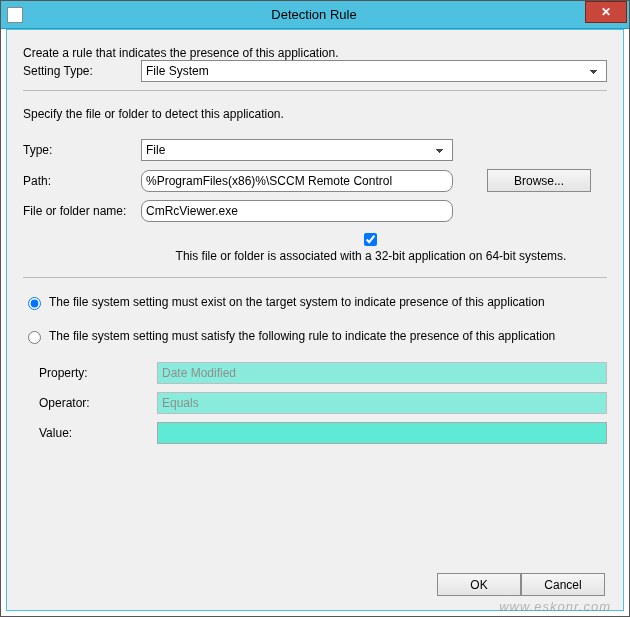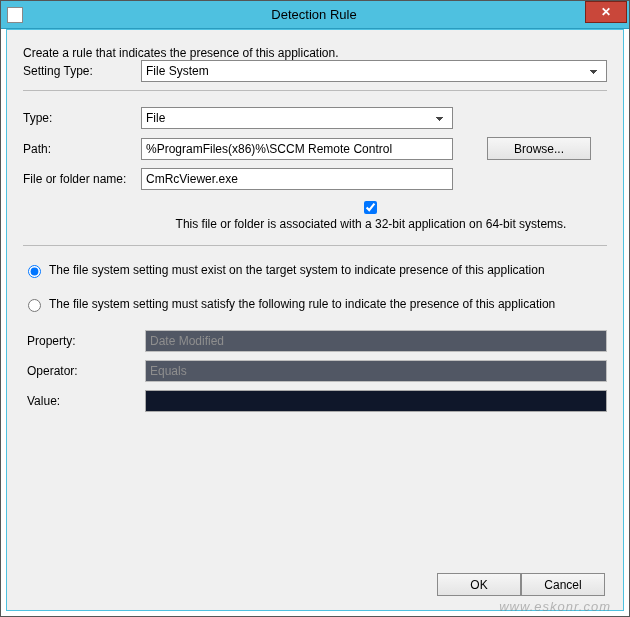--- a/index.html
+++ b/index.html
@@ -75,21 +75,21 @@
     background-image: linear-gradient(45deg, transparent 50%, #444 50%),
                       linear-gradient(135deg, #444 50%, transparent 50%);
     background-position: calc(100% - 12px) 9px, calc(100% - 8px) 9px;
     background-size: 4px 4px, 4px 4px;
     background-repeat: no-repeat;
     padding-right: 20px;
   }
   .select.small { width: 312px; }
   .disabled .select,
   .disabled .text {
-    background: #0f172a;
+    background: #5eead4;
     color: #666;
     border-color: #aaa;
   }
   .hr {
     border: none;
     border-top: 1px solid #bbb;
     margin: 4px 0 16px 0;
   }
   .cb-row {
     display: flex;
@@ -98,21 +98,21 @@
     flex-direction: column;
   }
   .cb-row input { margin-right: 6px; }
   .radio-row {
     display: flex;
     align-items: center;
     margin: 8px 0 18px 0;
   }
   .radio-row input { margin-right: 8px; }
   .sub {
-    margin-left: 4px;
+    margin-left: 16px;
   }
   .btn {
     height: 23px;
     min-width: 84px;
     background: linear-gradient(#f6f6f6,#e4e4e4);
     border: 1px solid #8a8a8a;
     font: inherit;
     cursor: default;
     padding: 0 14px;
   }
@@ -127,21 +127,21 @@
   .watermark {
     position: absolute;
     right: 18px;
     bottom: 2px;
     color: rgba(120,120,120,0.5);
     font-size: 13px;
     font-style: italic;
     letter-spacing: 1px;
     pointer-events: none;
   }
-  .path-row .text { width: 312px; flex: none; }
+  .path-row .text { width: 312px; flex: none; border-radius: 8px; }
 </style>
 </head>
 <body>
 
 <div class="titlebar">
   <div class="sys-icon"></div>
   <div class="title">Detection Rule</div>
   <div class="close">
       <span>✕</span>
     </div>
@@ -156,20 +156,21 @@
     <div class="lbl">Setting Type:</div>
     <div class="ctrl">
       <select class="select">
         <option>File System</option>
       </select>
     </div>
   </div>
 
   <hr class="hr">
 
+  <div style="margin-bottom:18px;">Specify the file or folder to detect this application.</div>
 
   <div class="row">
     <div class="lbl">Type:</div>
     <div class="ctrl">
       <select class="select small">
         <option>File</option>
       </select>
     </div>
   </div>
 

